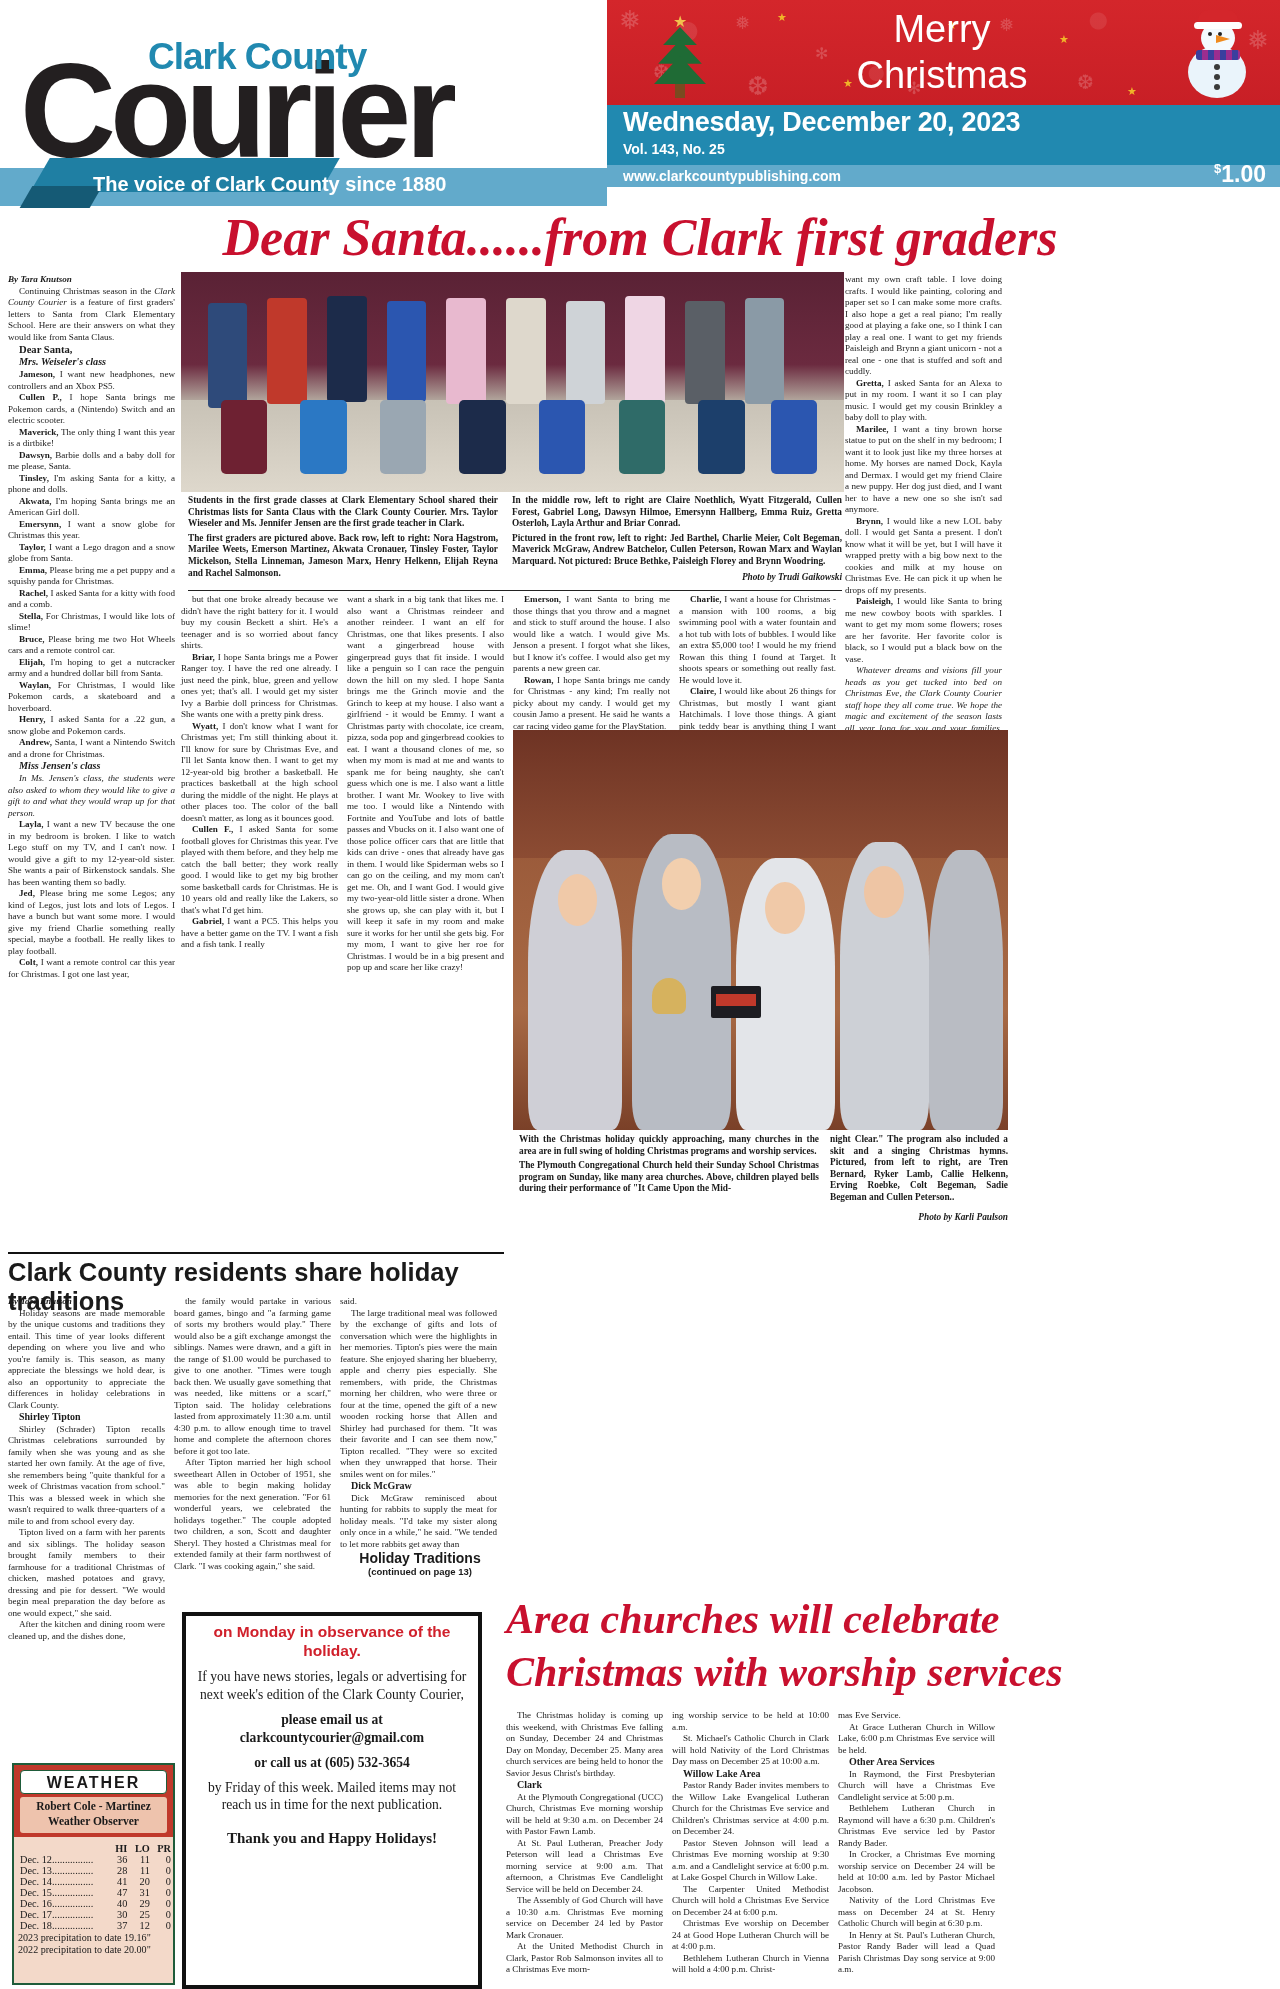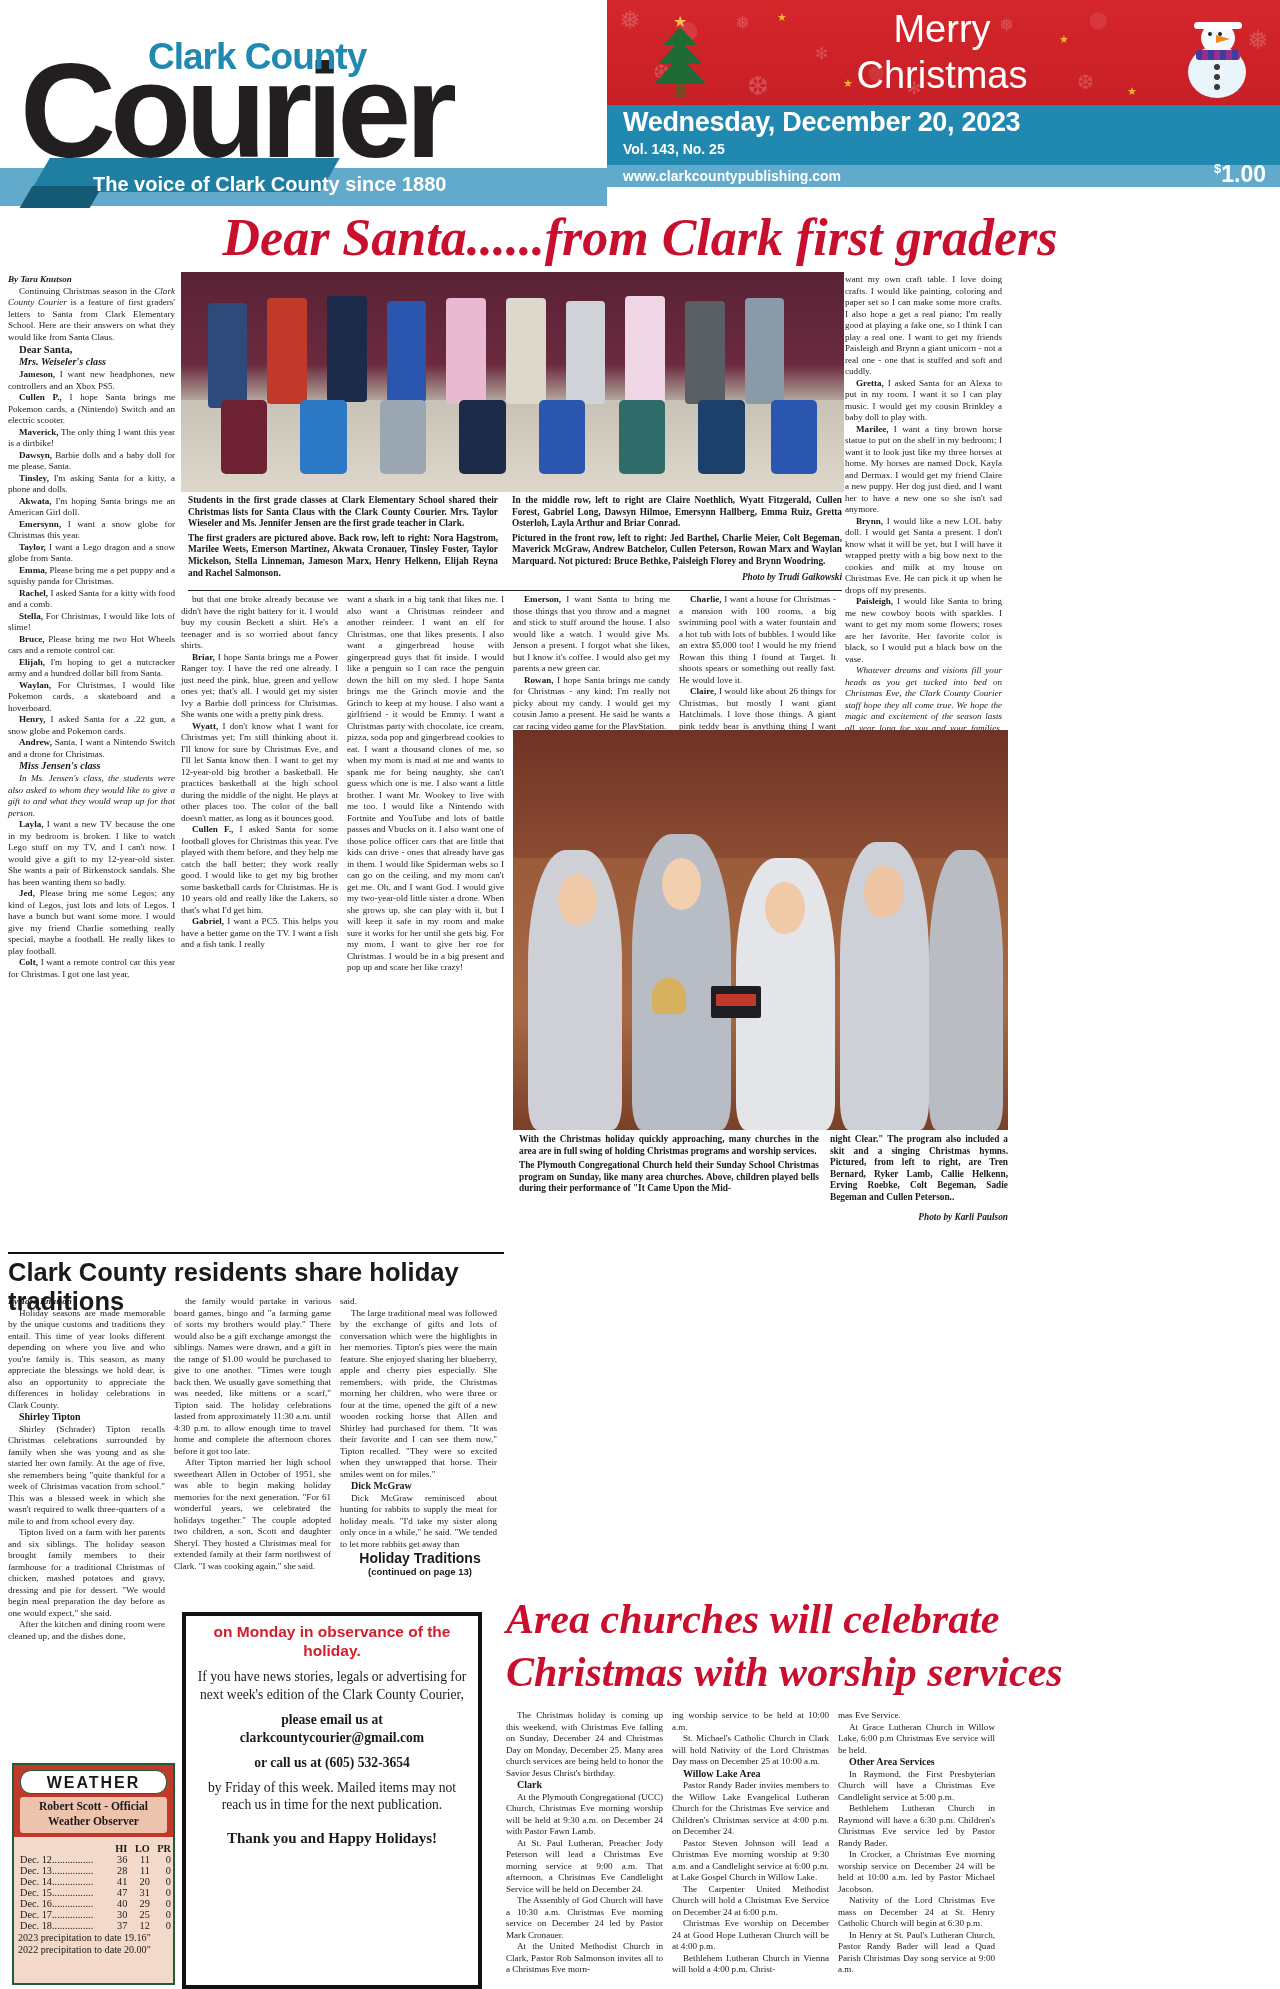--- a/index.html
+++ b/index.html
@@ -164,21 +164,21 @@
   }
 
   
   .weather-box {
     position:absolute; left:12px; top:1763px; width:163px; height:222px;
     border:2px solid #1f5c3a; background:#f3d9c9;
   }
   .weather-top { position:relative; width:100%; height:72px; background:#c0392b; }
   .weather-pill {
     position:absolute; left:6px; top:5px; width:147px; height:24px;
-    background:#ffffff; border:1px solid #1f5c3a; border-radius:11px;
+    background:#ffffff; border:1px solid #1f5c3a; border-radius:4px;
     text-align:center; font-family:"Liberation Sans", sans-serif;
     font-weight:bold; font-size:16px; letter-spacing:2px; line-height:24px;
   }
   .weather-obs {
     position:absolute; left:6px; top:32px; width:147px; height:36px;
     background:#eec3ad; border-radius:3px; text-align:center;
     font-weight:bold; font-size:11.5px; line-height:1.3; padding-top:2px;
   }
   .weather-table { position:absolute; left:4px; top:78px; width:155px; font-size:10.3px; }
   .weather-table table { width:100%; border-collapse:collapse; }
@@ -431,21 +431,21 @@
   <div class="ad-body ad-bold">please email us at clarkcountycourier@gmail.com</div>
   <div class="ad-body ad-bold">or call us at (605) 532-3654</div>
   <div class="ad-body">by Friday of this week. Mailed items may not reach us in time for the next publication.</div>
   <div class="ad-thanks">Thank you and Happy Holidays!</div>
 </div>
 
 <div class="weather-box">
   <div class="weather-top">
     <div class="weather-pill">WEATHER</div>
     <div class="weather-obs">
-      <div>Robert Scott - Official</div>
+      <div>Robert Cole - Martinez</div>
       <div>Weather Observer</div>
     </div>
   </div>
   <div class="weather-table">
     <table>
       <thead>
         <tr>
           <th style="text-align:left;"></th>
           <th>HI</th>
           <th>LO</th>

